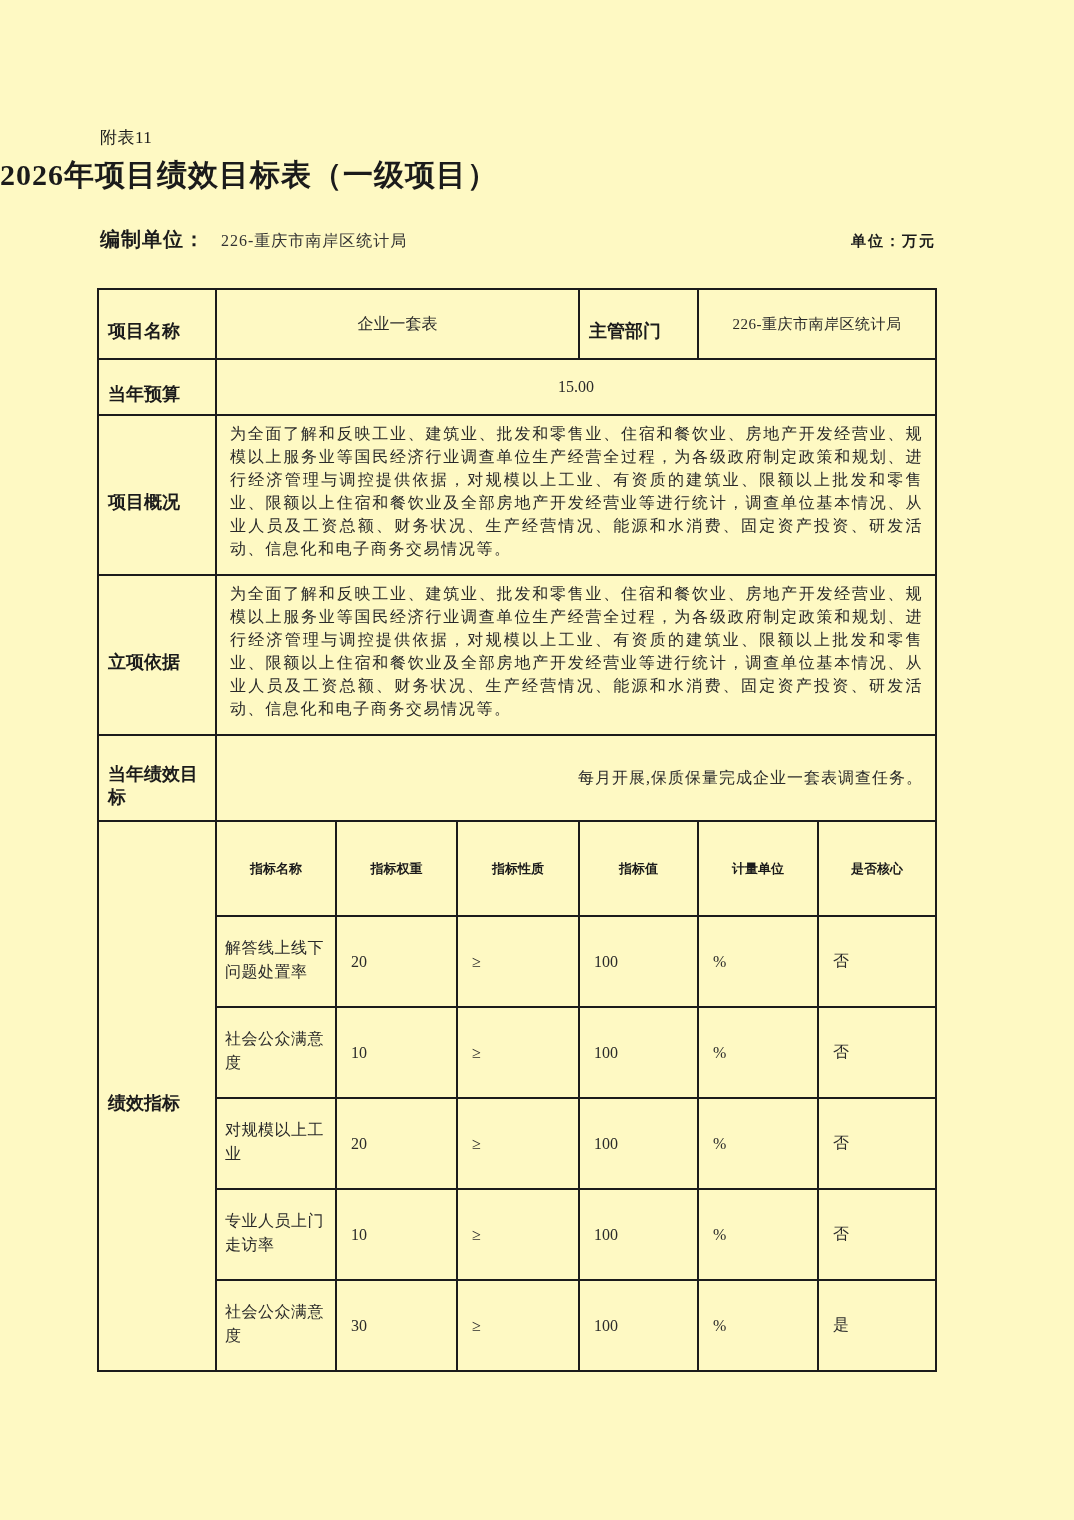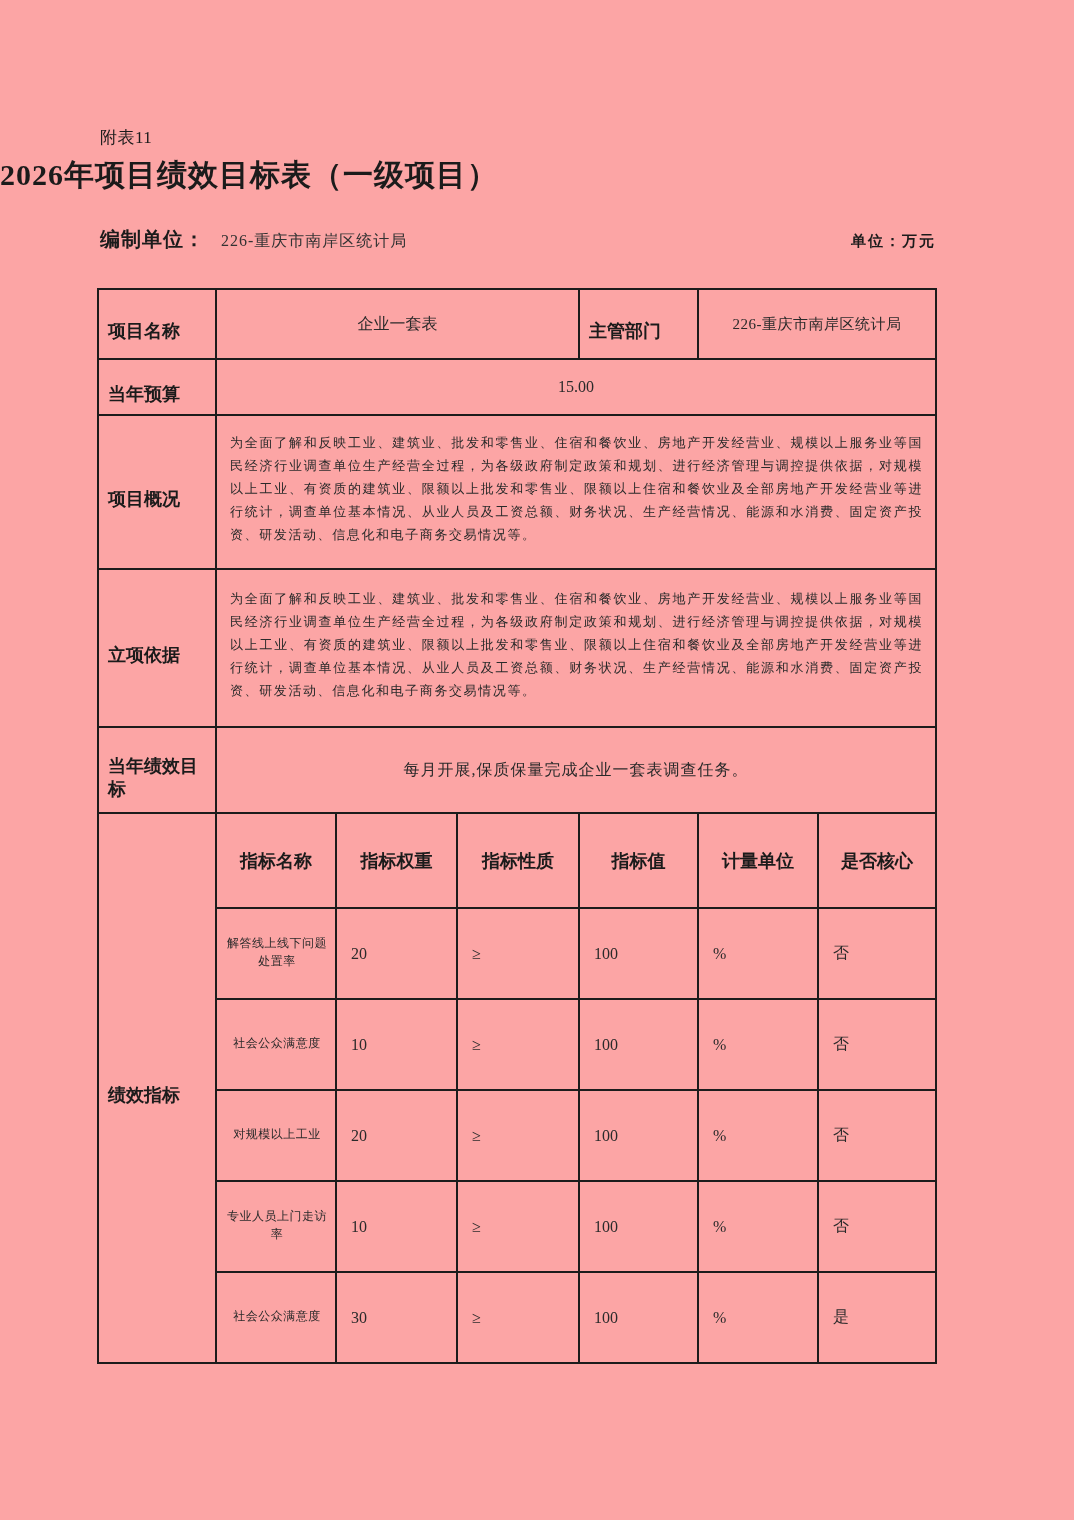--- a/index.html
+++ b/index.html
@@ -4,21 +4,21 @@
 <style>
   html, body {
     margin: 0;
     padding: 0;
     background: #ffffff;
   }
   .page {
     position: relative;
     width: 1074px;
     height: 1520px;
-    background: #fca5a5;
+    background: #fef9c3;
     font-family: "Liberation Serif", "DejaVu Serif", serif;
     color: #1b1b1b;
     overflow: hidden;
   }
   .annex {
     position: absolute;
     left: 100px;
     top: 126px;
     font-size: 17px;
     letter-spacing: 0.5px;
@@ -91,45 +91,45 @@
     text-align: center;
     font-size: 16px;
     padding: 2px 4px;
     color: #2a2a2a;
   }
   .dept-val {
     font-size: 15px;
     letter-spacing: 0.5px;
   }
   .para-cell {
-    font-size: 13px;
+    font-size: 16px;
     color: #2a2a2a;
     text-align: justify;
     text-justify: inter-character;
     letter-spacing: 1.6px;
     line-height: 23px;
     padding: 6px 12px 14px 13px;
   }
   .target-cell {
     font-size: 16px;
     color: #2a2a2a;
-    text-align: center;
+    text-align: right;
     letter-spacing: 1px;
     padding: 4px 12px;
   }
   .head-cell {
     font-weight: 700;
-    font-size: 18px;
+    font-size: 13px;
     text-align: center;
     padding: 8px;
   }
   .ind-name-cell {
-    font-size: 12px;
-    color: #2a2a2a;
-    text-align: center;
+    font-size: 16px;
+    color: #2a2a2a;
+    text-align: left;
     line-height: 1.5;
     letter-spacing: 0.5px;
     padding: 2px 6px 6px 8px;
   }
   .ind-val-cell {
     font-size: 16px;
     color: #2a2a2a;
     text-align: left;
     padding: 14px;
   }

